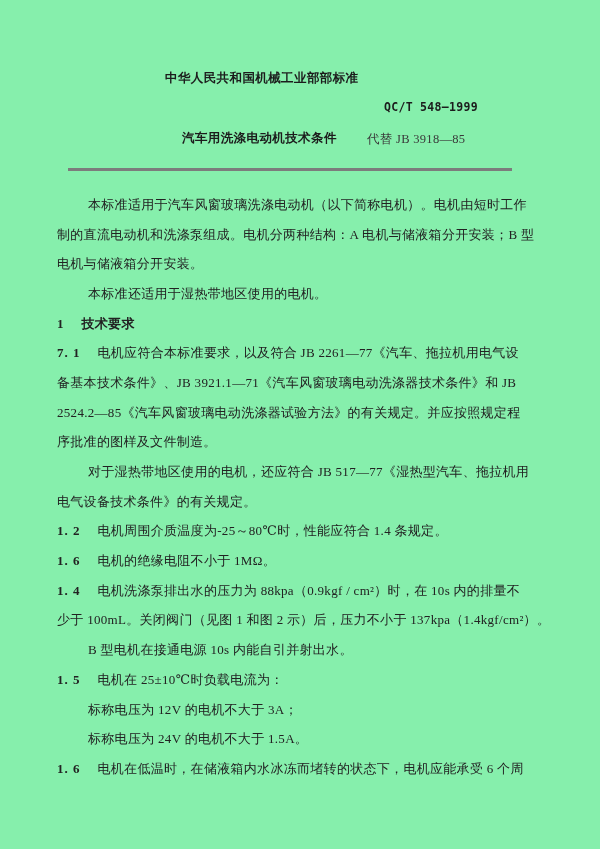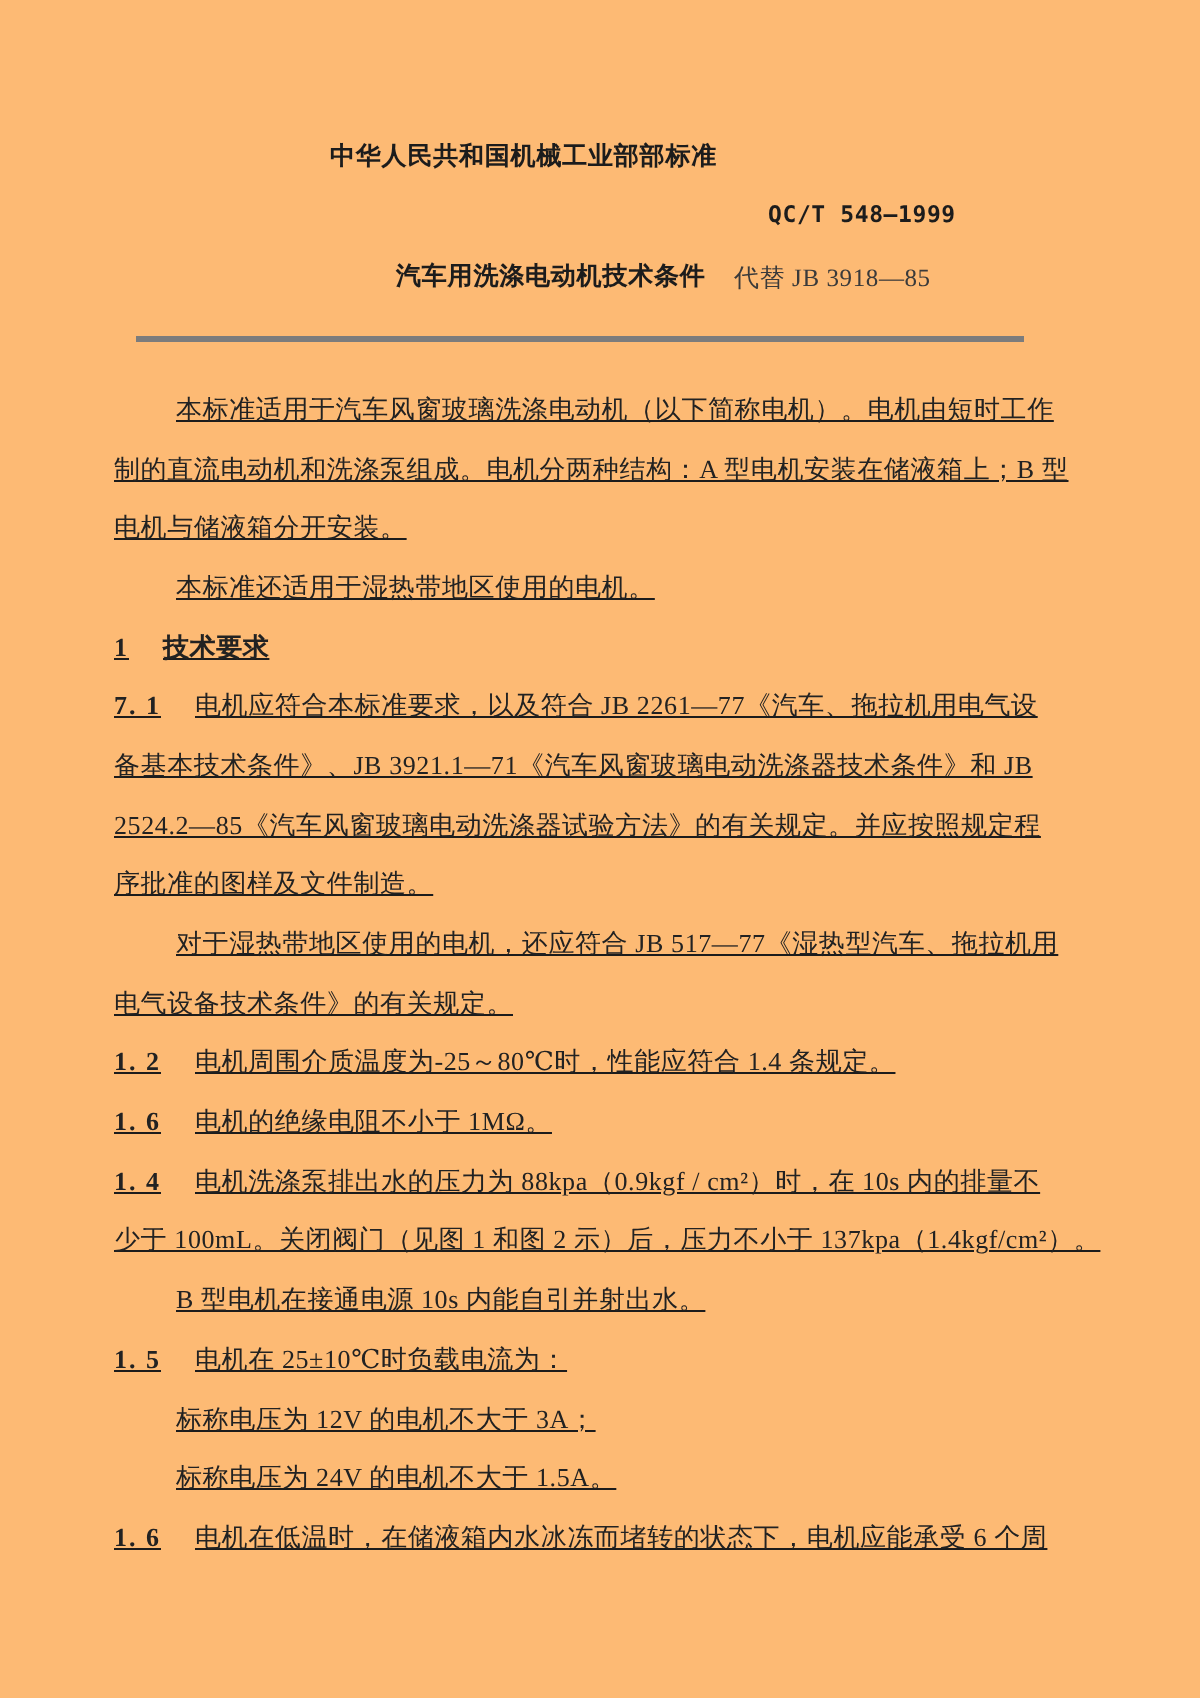--- a/index.html
+++ b/index.html
@@ -12,21 +12,21 @@
     background: #fdfdfd;
     position: relative;
     font-family: "Liberation Serif", "DejaVu Serif", serif;
     color: #1c1c1c;
     overflow: hidden;
   }
   .page {
     position: absolute;
     left: 0; top: 0;
     width: 600px; height: 849px;
-    background: #fdba74;
+    background: #86efac;
   }
   
   .authority {
     position: absolute;
     left: 165px; top: 70px;
     font-size: 12.5px;
     font-weight: bold;
     letter-spacing: 0.4px;
     white-space: nowrap;
   }
@@ -34,21 +34,21 @@
     position: absolute;
     left: 384px; top: 100px;
     font-family: "DejaVu Sans Mono", "Liberation Mono", monospace;
     font-size: 11.5px;
     font-weight: bold;
     letter-spacing: 0.3px;
     white-space: nowrap;
   }
   .doc-title {
     position: absolute;
-    left: 198px; top: 130px;
+    left: 182px; top: 130px;
     font-size: 12.5px;
     font-weight: bold;
     letter-spacing: 0.4px;
     white-space: nowrap;
   }
   .replaces {
     position: absolute;
     left: 367px; top: 131px;
     font-size: 12.5px;
     letter-spacing: 0.3px;
@@ -59,21 +59,20 @@
     position: absolute;
     left: 68px; top: 168px;
     width: 444px; height: 3px;
     background: #7c7c7c;
   }
   
   .doc-body {
     position: absolute;
     left: 57px; top: 190px;
     width: 486px;
-    text-decoration: underline;
   }
   .line {
     height: 29.7px;
     display: flex;
     align-items: center;
     font-size: 13px;
     letter-spacing: 0.3px;
     white-space: nowrap;
     color: #222222;
   }
@@ -98,21 +97,21 @@
 
   <div class="replaces">代替 JB 3918—85</div>
 
   <div class="rule"></div>
 
   <div class="doc-body">
       <div class="line indent">
         <span>本标准适用于汽车风窗玻璃洗涤电动机（以下简称电机）。电机由短时工作</span>
       </div>
       <div class="line">
-        <span>制的直流电动机和洗涤泵组成。电机分两种结构：A 型电机安装在储液箱上；B 型</span>
+        <span>制的直流电动机和洗涤泵组成。电机分两种结构：A 电机与储液箱分开安装；B 型</span>
       </div>
       <div class="line">
         <span>电机与储液箱分开安装。</span>
       </div>
       <div class="line indent">
         <span>本标准还适用于湿热带地区使用的电机。</span>
       </div>
       <div class="line bold">
         <span class="clause-num">1</span>
         <span>技术要求</span>

